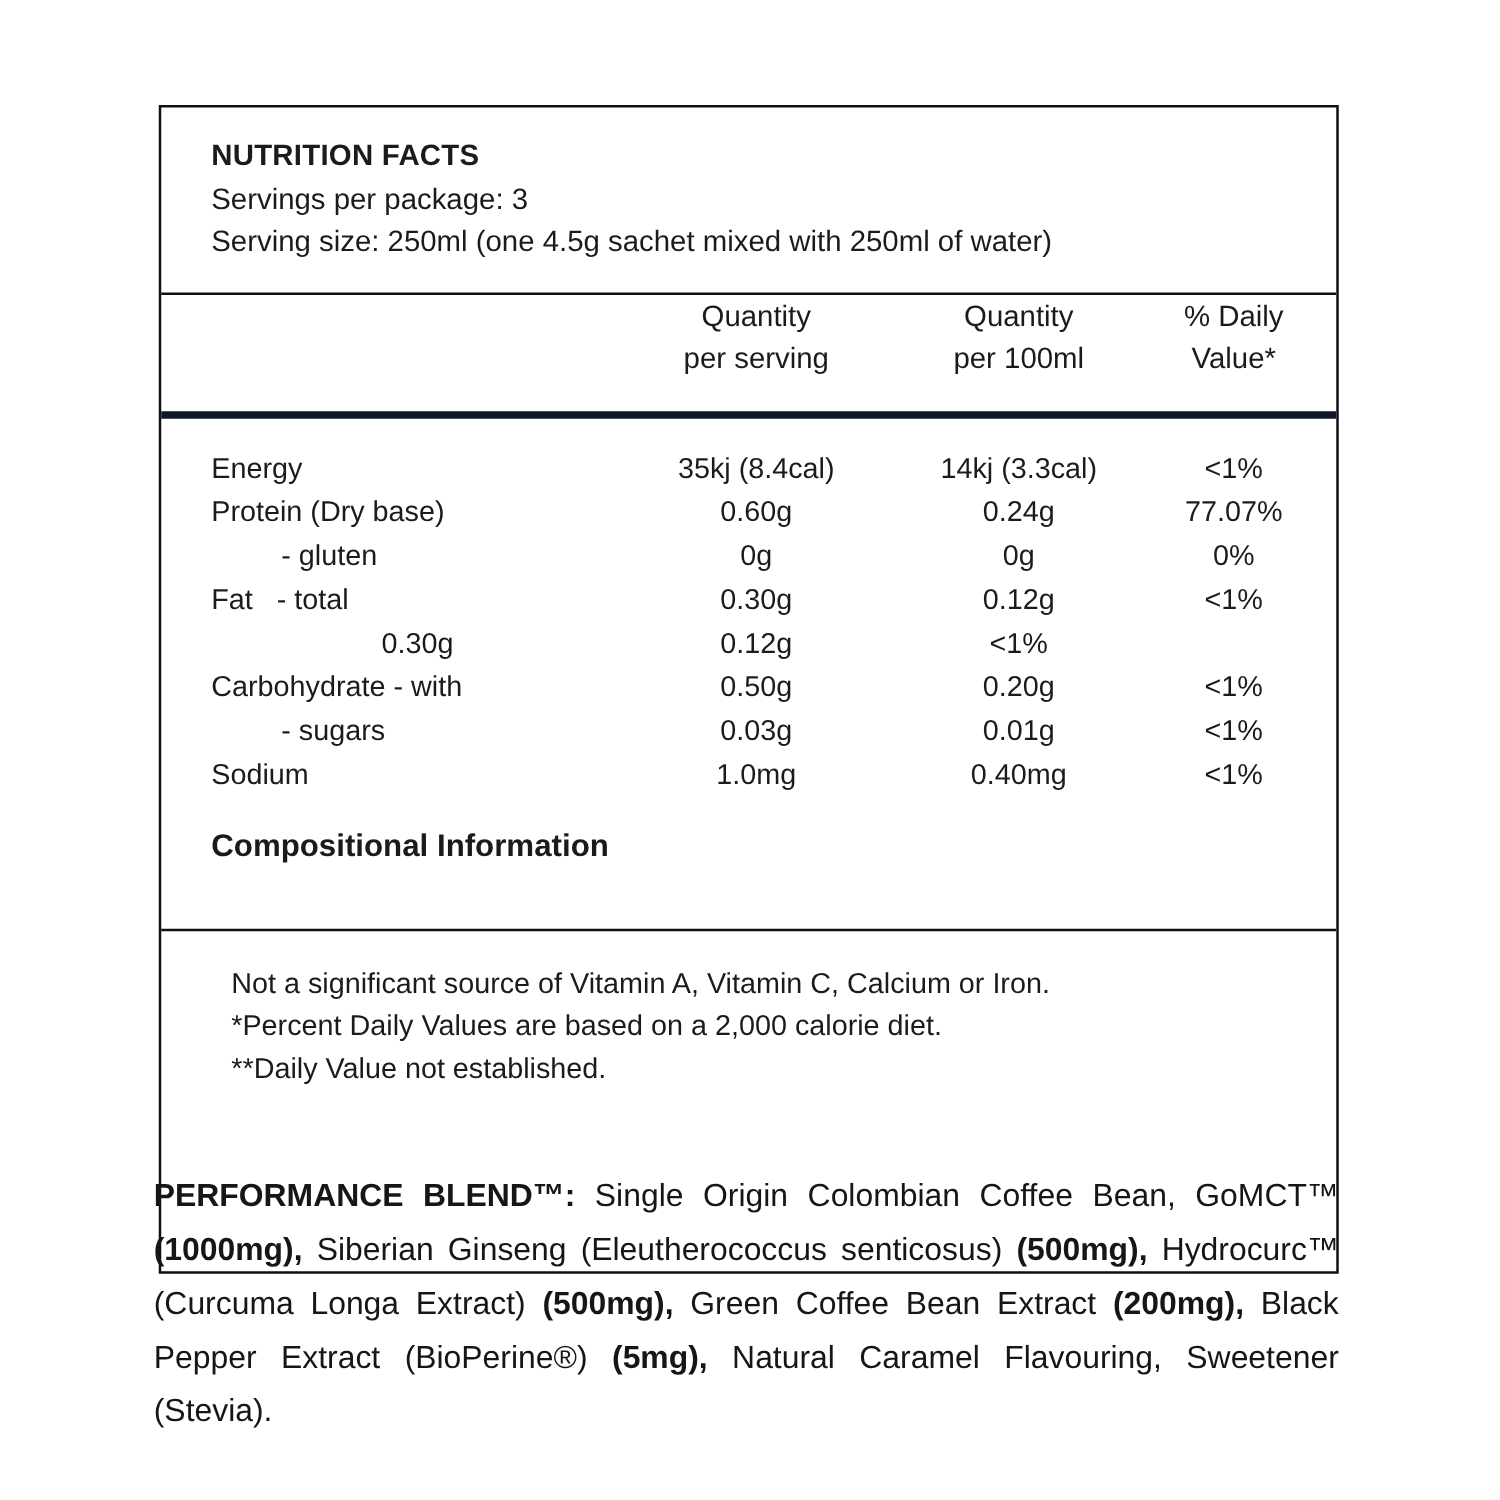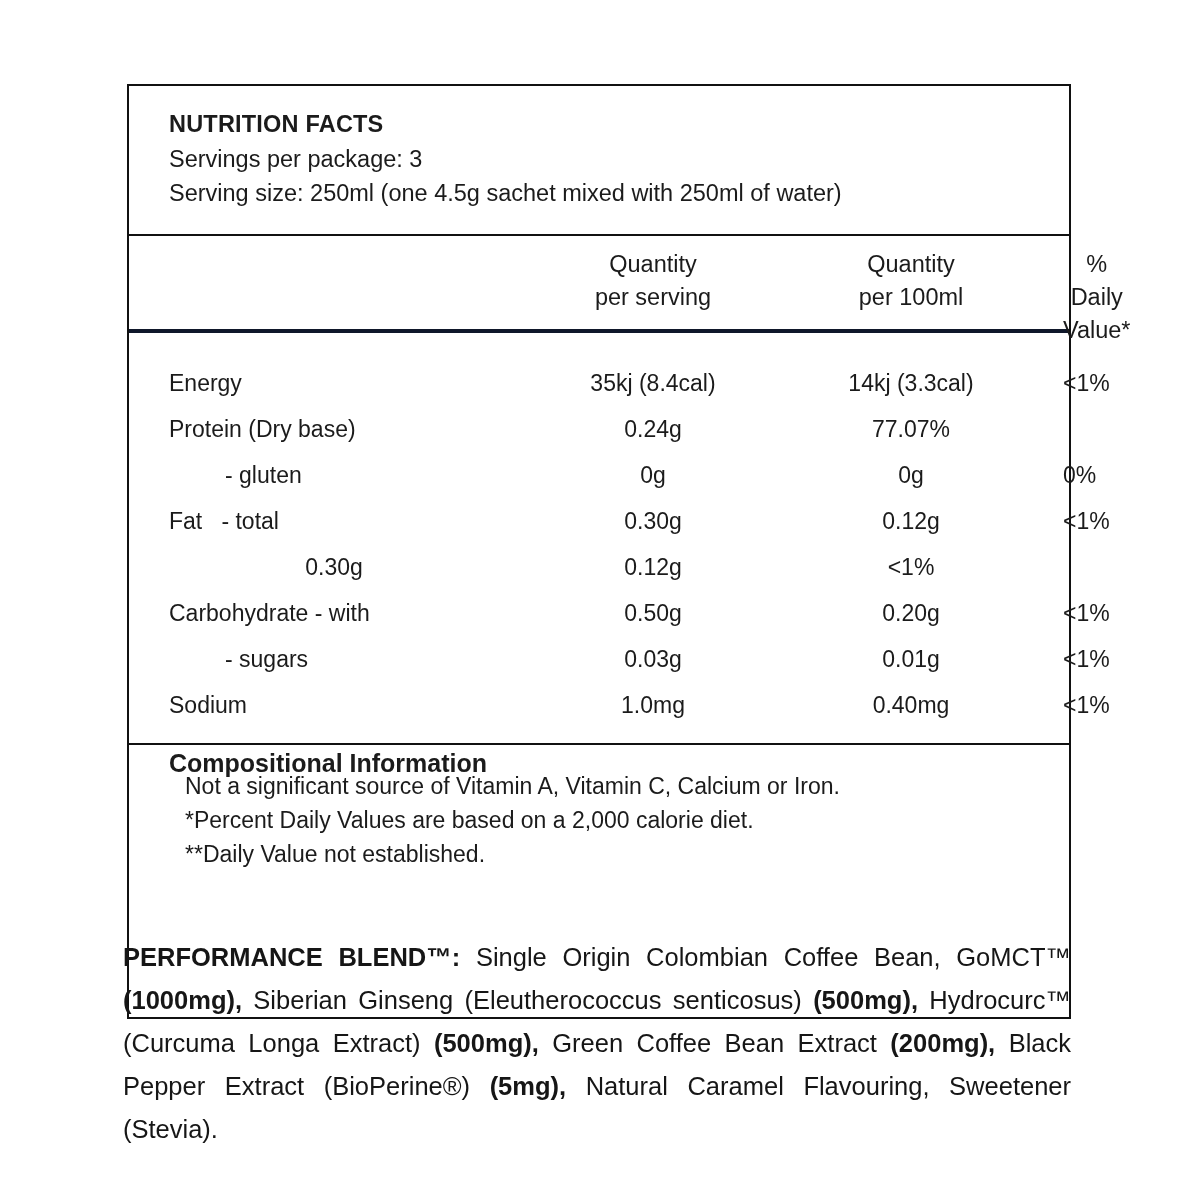--- a/index.html
+++ b/index.html
@@ -43,39 +43,38 @@
     font-weight: 700;
     letter-spacing: 0.2px;
   }
   .sec-cols {
     height: 95px;
     border-top: 2px solid #111111;
     padding-top: 12px;
   }
   .sec-body {
     height: 414px;
-    border-top: 4px solid #0f172a;
+    border-top: 6px solid #0f172a;
     padding-top: 21px;
   }
   .sec-notes {
     height: 146px;
     border-top: 2px solid #111111;
     padding: 24px 40px 0 56px;
     font-size: 23px;
     line-height: 34px;
   }
 
   
   .grid {
     display: grid;
     grid-template-columns: 330px 212px 208px 1fr;
-    padding: 12px 14px 0 40px;
+    padding: 1px 14px 0 40px;
     font-size: 23px;
     line-height: 34px;
-    gap: 48px;
   }
   .grid .num {
     text-align: center;
   }
   .colhead {
     white-space: pre-line;
     text-align: center;
     font-size: 23.5px;
     line-height: 33px;
   }
@@ -130,20 +129,21 @@
 
     <div class="grid">
       <div class="label">Energy</div>
       <div class="num">35kj (8.4cal)</div>
       <div class="num">14kj (3.3cal)</div>
       <div class="num">&lt;1%</div>
     </div>
 
     <div class="grid">
       <div class="label">Protein (Dry base)</div>
+      <div class="num">0.60g</div>
       <div class="num">0.24g</div>
       <div class="num">77.07%</div>
     </div>
 
     <div class="grid">
       <div class="label indent">- gluten</div>
       <div class="num">0g</div>
       <div class="num">0g</div>
       <div class="num">0%</div>
     </div>

